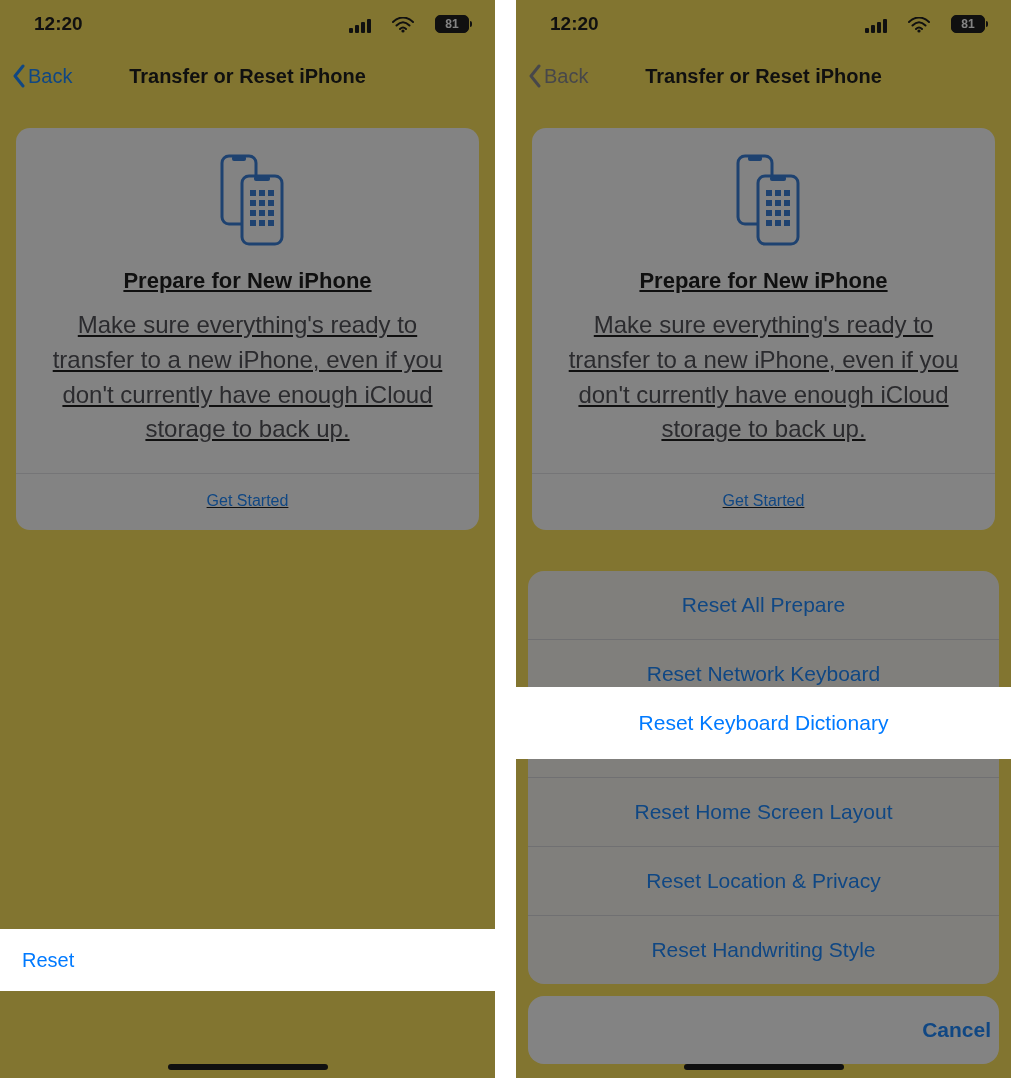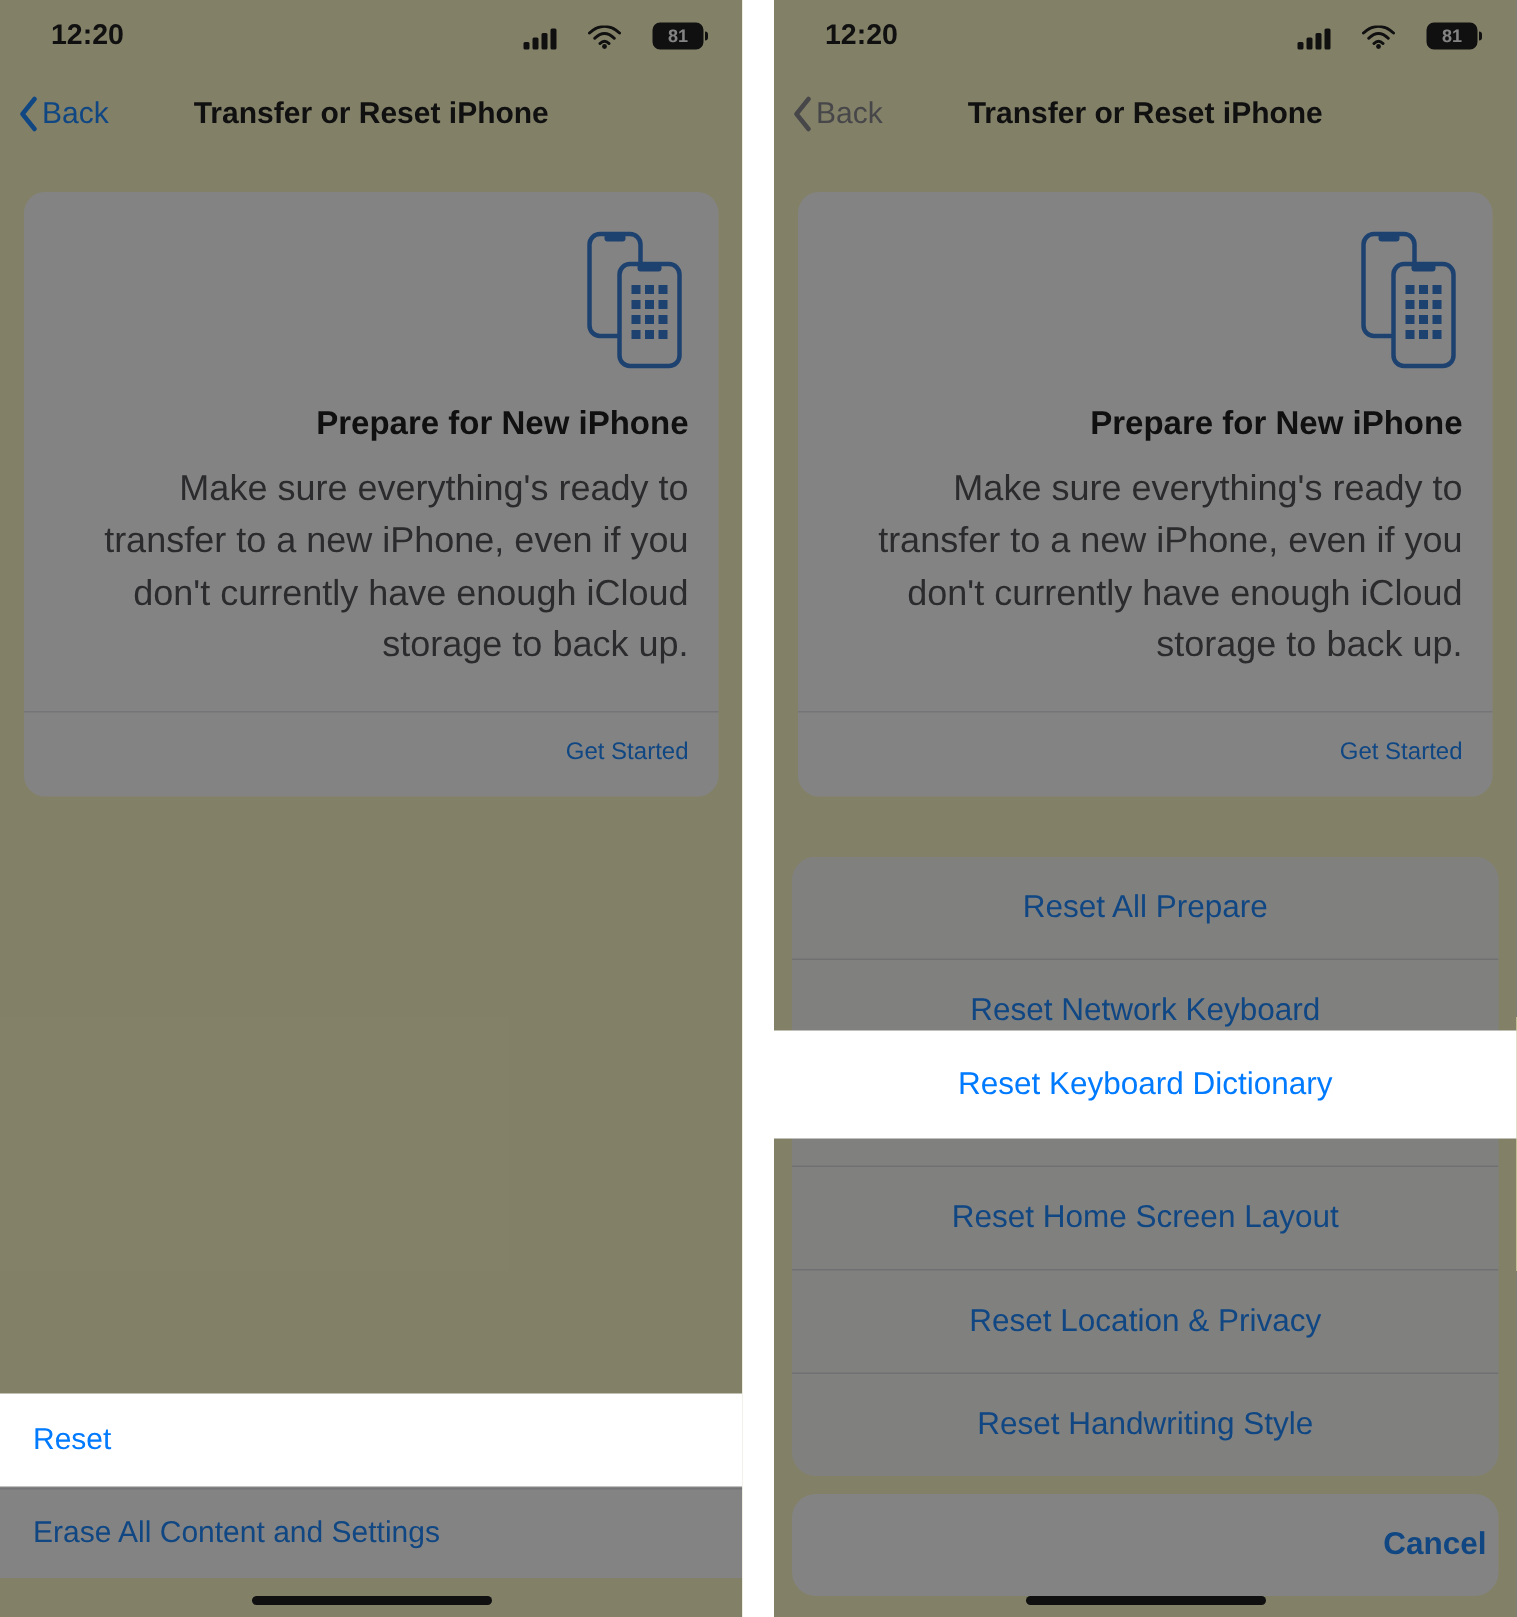--- a/index.html
+++ b/index.html
@@ -6,21 +6,21 @@
   html, body { margin:0; padding:0; }
   body {
     width:1011px; height:1078px;
     background:#f2f2f2;
     font-family: -apple-system, "Helvetica Neue", Arial, sans-serif;
     position:relative;
     overflow:hidden;
   }
   .phone {
     position:absolute; top:0; height:1078px; width:495px;
-    background:#fef9c3;
+    background:#fde047;
     overflow:hidden;
   }
   .phone.left  { left:0; }
   .phone.right { left:516px; }
   .divider { position:absolute; left:495px; top:0; width:21px; height:1078px; background:#fff; }
 
   
   .status {
     height:48px; display:flex; align-items:center;
     padding:0 26px 0 34px; font-weight:600; font-size:19px; color:#000;
@@ -53,21 +53,21 @@
   .back.dim { color:#7b7b80; }
   .chev { width:14px; height:24px; }
   .nav-title {
     position:absolute; left:0; right:0; text-align:center;
     font-size:20px; font-weight:600; color:#000; pointer-events:none;
   }
 
   
   .card {
     margin:24px 16px 0; background:#fff; border-radius:14px;
-    padding:26px 20px 0; text-align:right;
+    padding:26px 20px 0; text-align:center;text-decoration:underline;
   }
   .card .phoneicon { margin:0 auto 18px; width:80px; height:92px; }
   .card h2 { margin:0 0 14px; font-size:22px; font-weight:600; color:#000;}
   .card p  { margin:0 0 26px; font-size:24px; line-height:1.45; color:#3c3c43; }
   .card .sep { height:1px; background:#e0e0e5; margin:0 -20px;}
   .card .getstarted {
     color:#007aff; font-size:16px; padding:18px 0 20px; cursor:pointer;
   }
 
   
@@ -176,24 +176,20 @@
           <rect x="51" y="66" width="6" height="6"></rect>
           <rect x="60" y="66" width="6" height="6"></rect>
       </g>
     </svg>
     <h2>Prepare for New iPhone</h2>
     <p>Make sure everything's ready to transfer to a new iPhone, even if you don't currently have enough iCloud storage to back up.</p>
     <div class="sep"></div>
     <div class="getstarted">Get Started</div>
   </div>
 
-  <div class="rows">
-    <div class="row">Reset</div>
-    <div class="row">Erase All Content and Settings</div>
-  </div>
 
   <div class="homebar"></div>
 
   <div class="scrim"></div>
 
   <div class="hl-band" style="top:929px;height:62px;display:flex;align-items:center;padding:0 22px;color:#007aff;font-size:20px;">Reset</div>
 </div>
 
 <div class="divider"></div>
 

